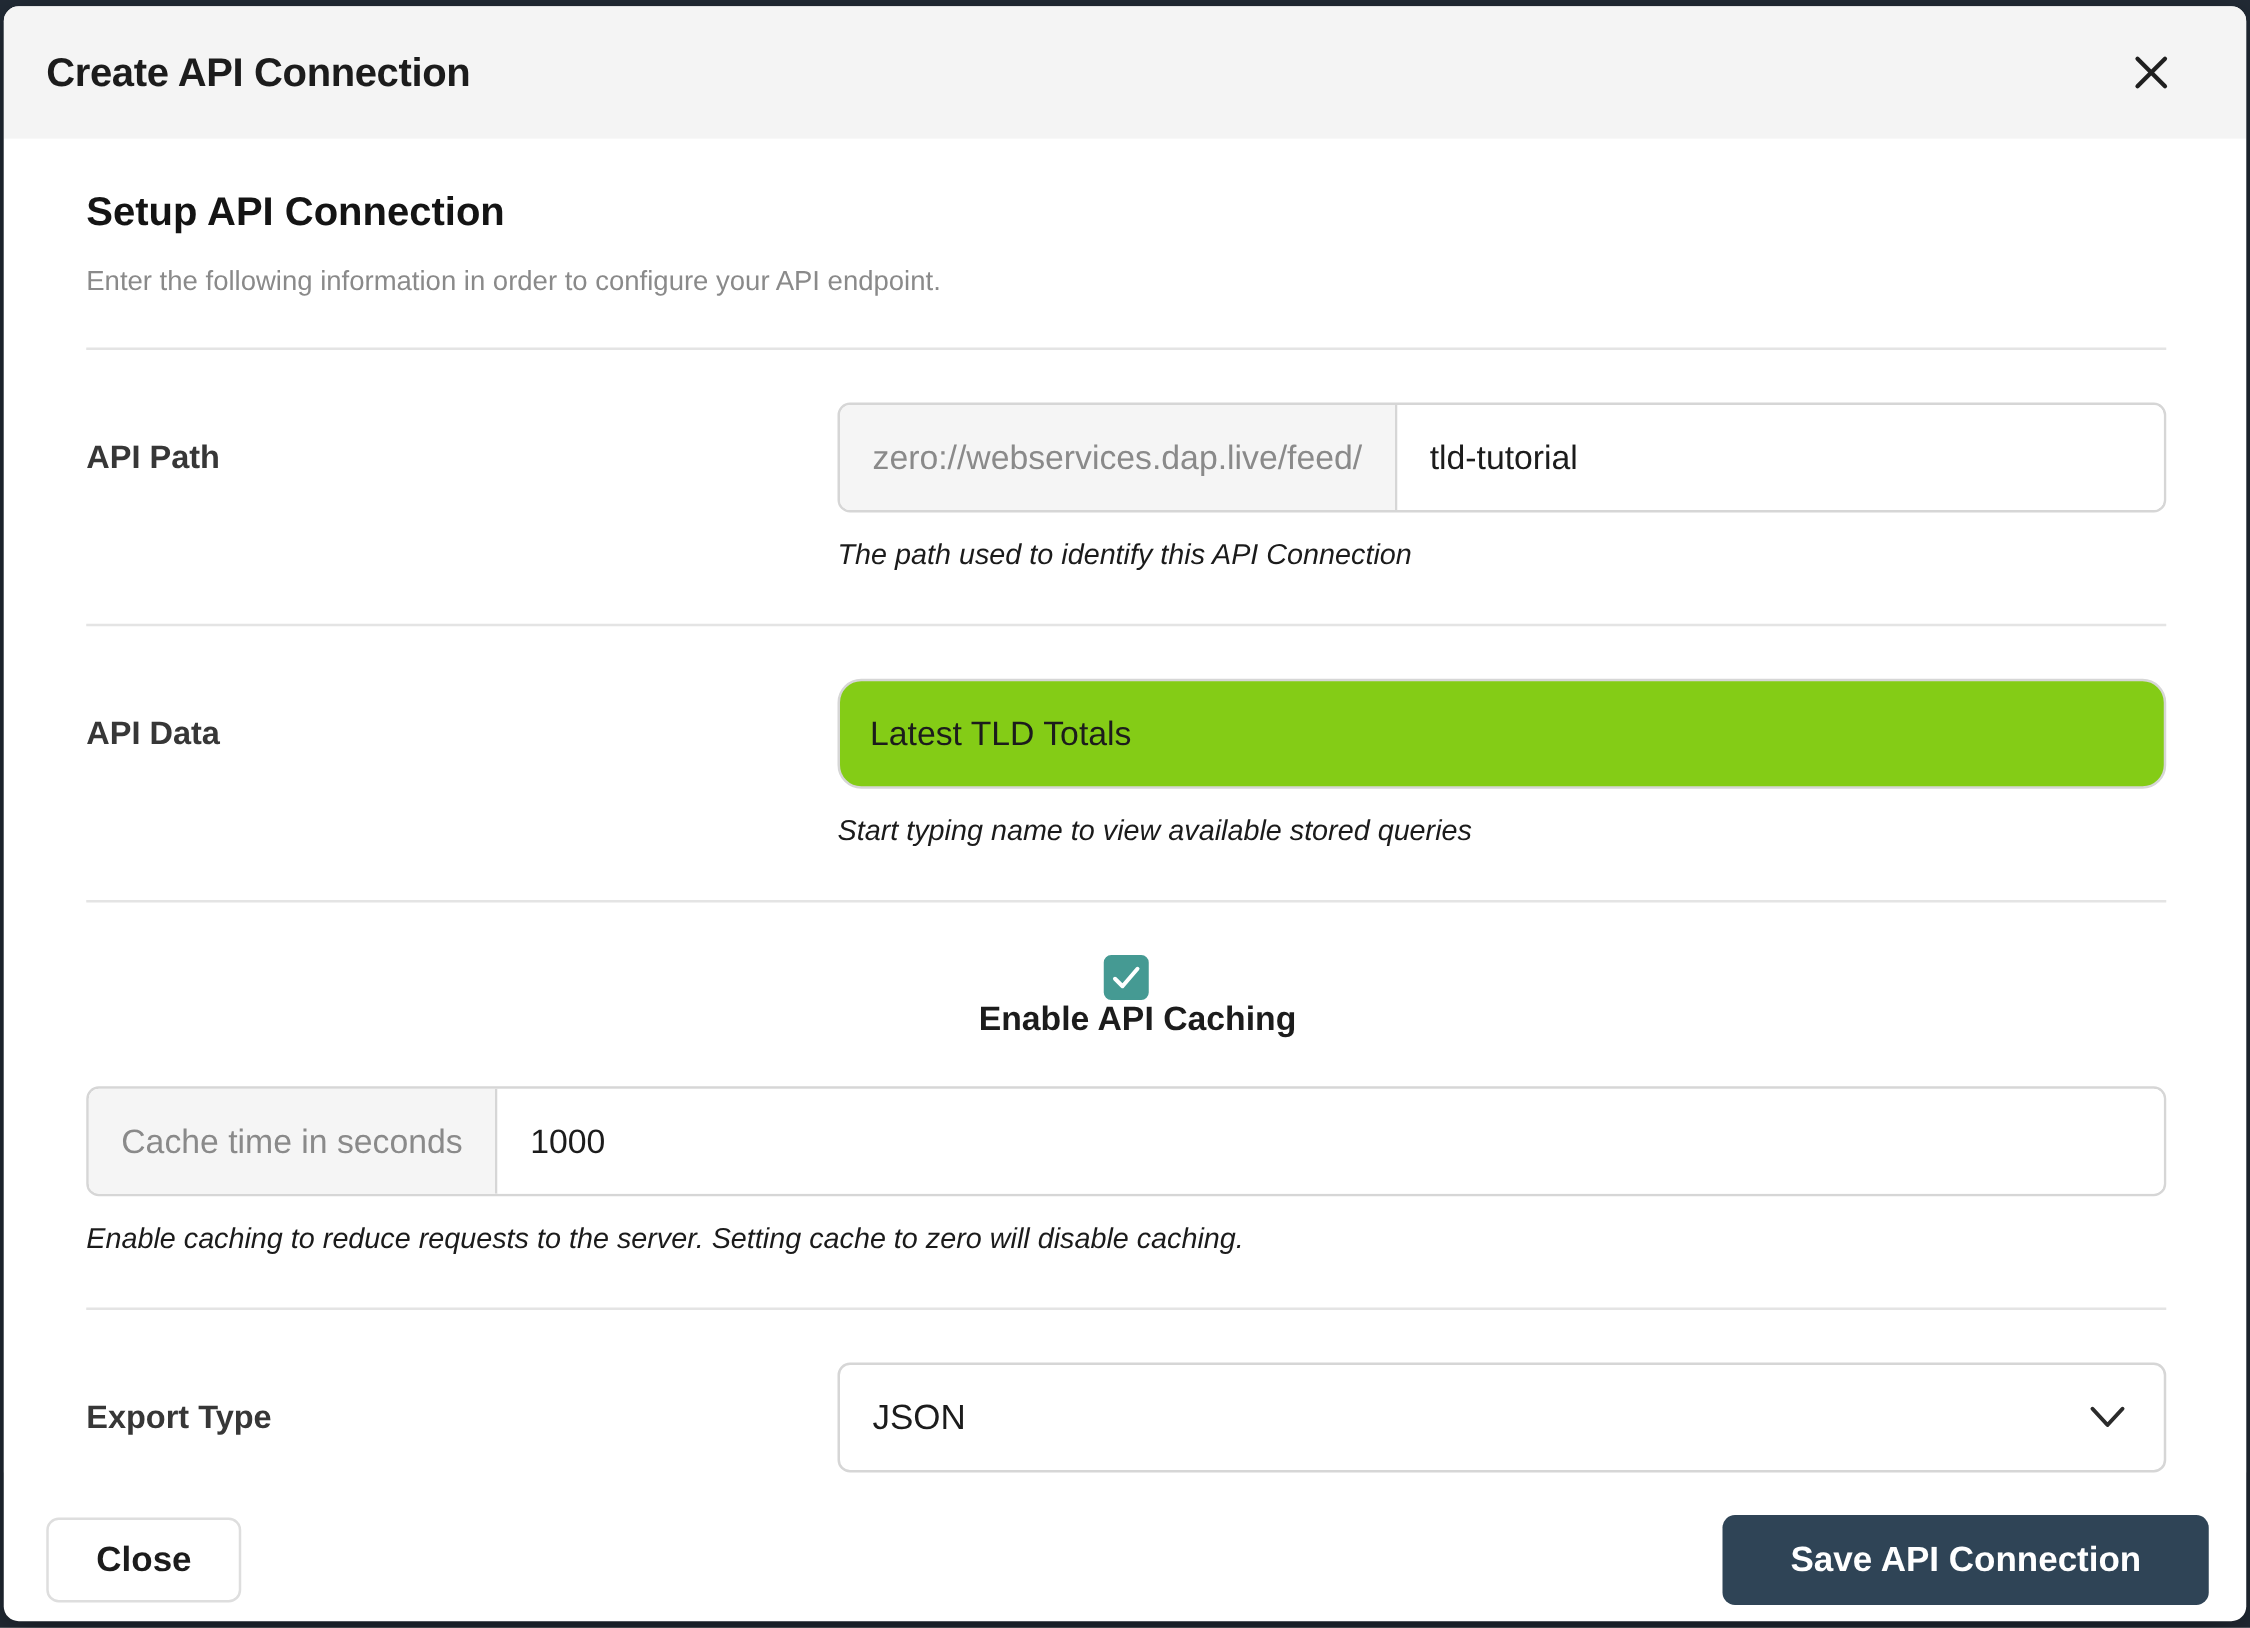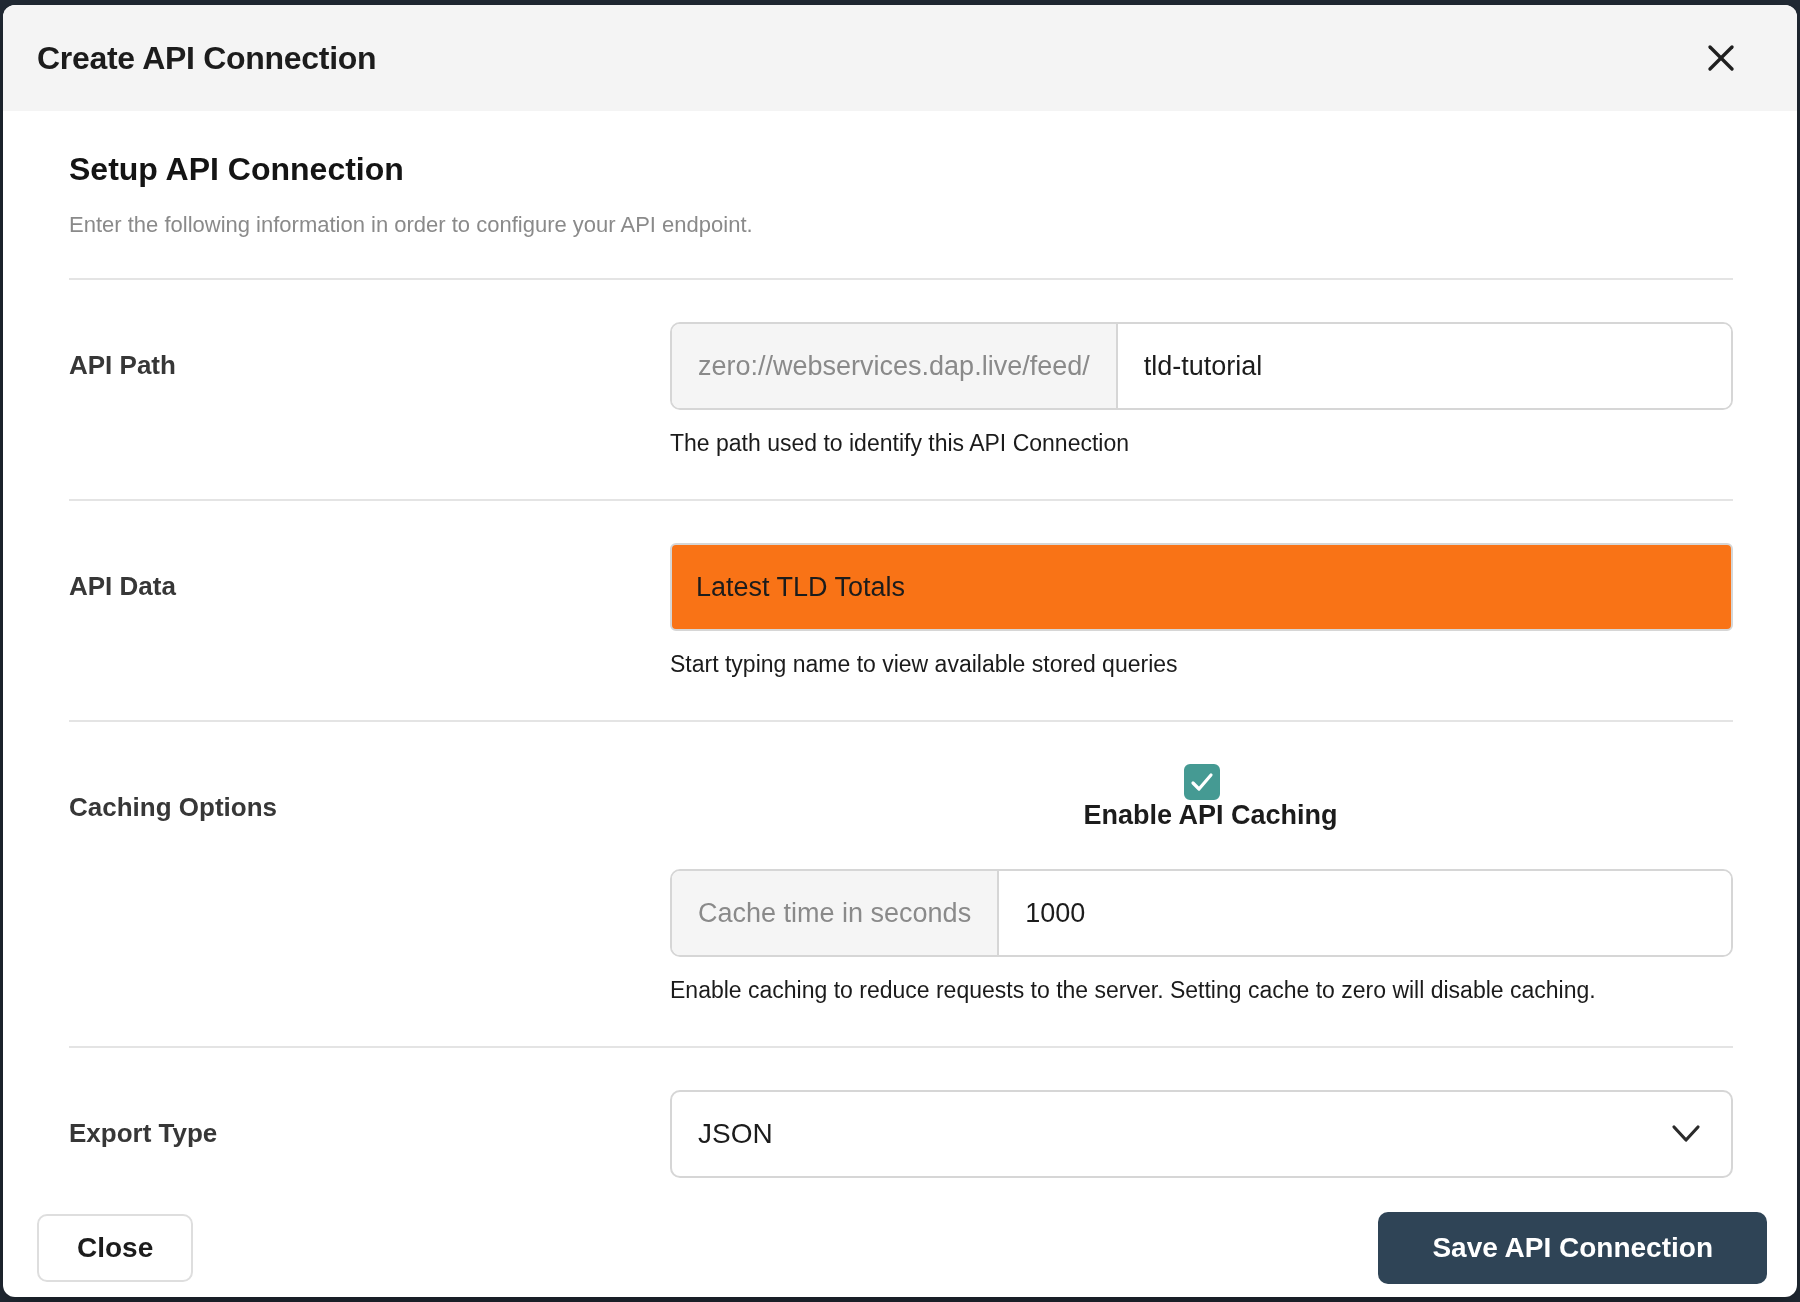--- a/index.html
+++ b/index.html
@@ -106,32 +106,33 @@
     font-family: "Liberation Sans", sans-serif;
     font-size: 27px;
     color: #1c1c1c;
     padding: 0 26px;
     background: #ffffff;
   }
   .text-input {
     width: 100%;
     height: 88px;
     border: 2px solid #d6d6d6;
-    border-radius: 6px;
+    border-radius: 19px;
     outline: none;
     font-family: "Liberation Sans", sans-serif;
     font-size: 27px;
     color: #1c1c1c;
     padding: 0 24px;
-    background: #f97316;
+    background: #84cc16;
   }
   .help-text {
     font-size: 23px;
     color: #1b1b1b;
     margin-top: 20px;
+    font-style: italic;
   }
   .checkbox-row {
     display: flex;
     align-items: center;
     flex-direction: column;
   }
   .checkbox {
     flex: none;
     width: 36px;
     height: 36px;
@@ -241,21 +242,20 @@
       <div class="row-label">API Data</div>
       <div class="row-control">
         <input type="text" class="text-input" aria-label="API Data" value="Latest TLD Totals" style="">
         <div class="help-text">Start typing name to view available stored queries</div>
       </div>
     </div>
 
     <hr class="divider">
 
     <div class="form-row">
-      <div class="row-label">Caching Options</div>
       <div class="row-control">
         <div class="checkbox-row">
           <div class="checkbox checked" role="checkbox" aria-checked="true">
             <svg width="26" height="26" viewBox="0 0 26 26">
               <polyline points="4,14 10,20 22,6" fill="none" stroke="#ffffff" stroke-width="3.2" stroke-linecap="round" stroke-linejoin="round"></polyline>
             </svg>
           </div>
           <div class="checkbox-label">Enable API Caching</div>
         </div>
         <div class="input-group mt-cache">

